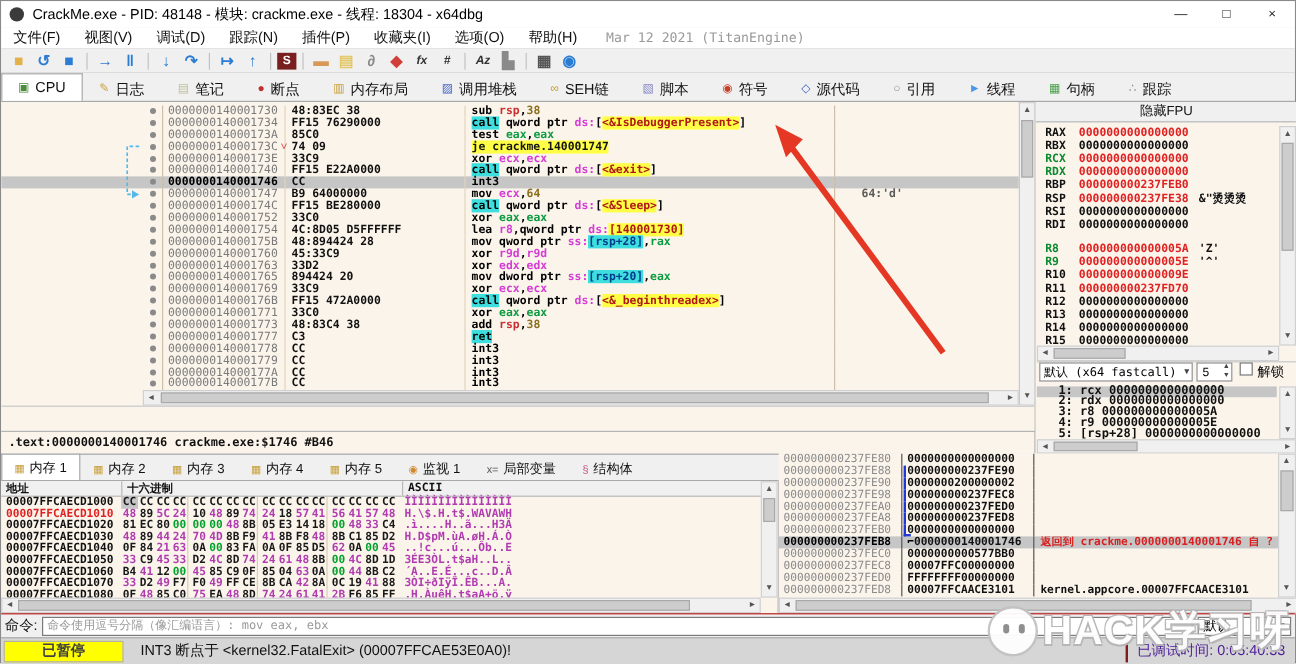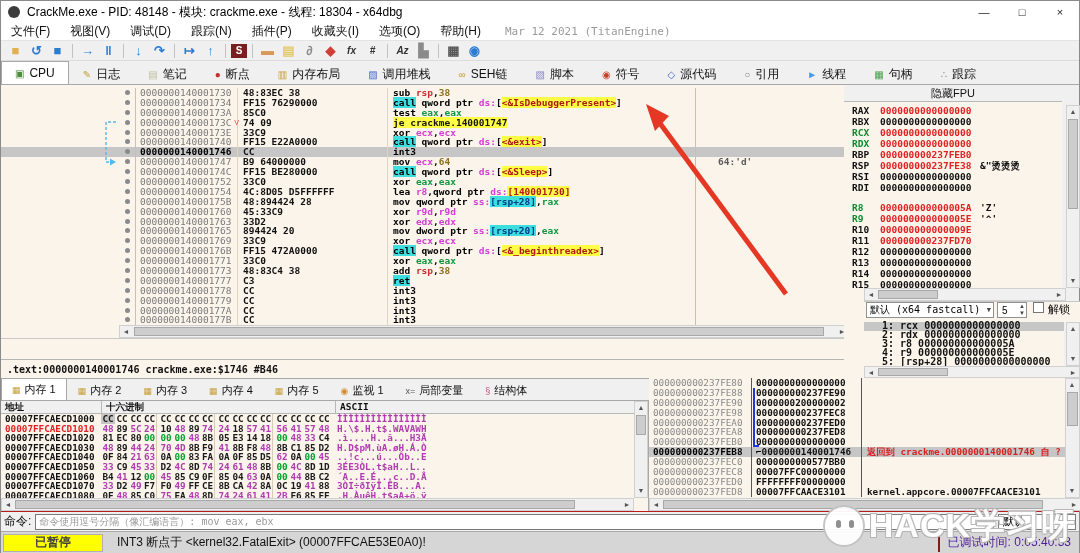--- a/index.html
+++ b/index.html
@@ -60,21 +60,21 @@
   .sb{background:#f0f0f0;border:1px solid #d0d0d0;position:absolute;}
   .sb .arr{position:absolute;color:#555;font-size:7px;line-height:11px;text-align:center;width:12px;height:12px;}
   .sb .thumb{position:absolute;background:#cdcdcd;border:1px solid #a8a8a8;}
   #disasm-hscroll{left:118px;top:240px;width:730px;height:13px;}
   #disasm-vscroll{left:848px;top:0;width:14px;height:253px;border-left:1px solid #c8c8c8;}
   #disasm-blank{position:absolute;left:0;top:253px;width:862px;height:21px;background:#fbf4eb;border-top:1px solid #c8c8c8;}
 
   #info-line{position:absolute;left:0;top:358px;width:862px;height:19px;background:#fbf4eb;border-top:1px solid #b4b4b4;border-right:1px solid #a8a8a8;font-family:"DejaVu Sans Mono",monospace;font-size:10px;font-weight:bold;color:#111;display:flex;align-items:center;padding-left:6px;}
 
   
-  #regs{position:absolute;left:843px;top:84px;width:218px;height:293px;background:#fbf4eb;overflow:hidden;}
+  #regs{position:absolute;left:862px;top:84px;width:218px;height:293px;background:#fbf4eb;overflow:hidden;}
   #regs-header{height:17px;background:#f0f0f0;border-bottom:1px solid #b8b8b8;text-align:center;font-size:11px;line-height:16px;color:#111;}
   #reg-rows{position:absolute;left:0;top:20px;width:200px;}
   .rrow{height:11px;line-height:11px;font-family:"DejaVu Sans Mono",monospace;font-size:9.5px;font-weight:bold;white-space:nowrap;display:flex;}
   .rrow.gap{margin-bottom:9px;}
   .rname{width:36px;flex:none;padding-left:8px;}
   .nc-k{color:#111;} .nc-g{color:#0b8a30;}
   .rval{width:100px;flex:none;}
   .vc-k{color:#111;} .vc-r{color:#e02222;}
   .rcmt{flex:1;overflow:hidden;color:#111;}
   #regs-vscroll{left:1065px;top:104px;width:14px;height:183px;}

